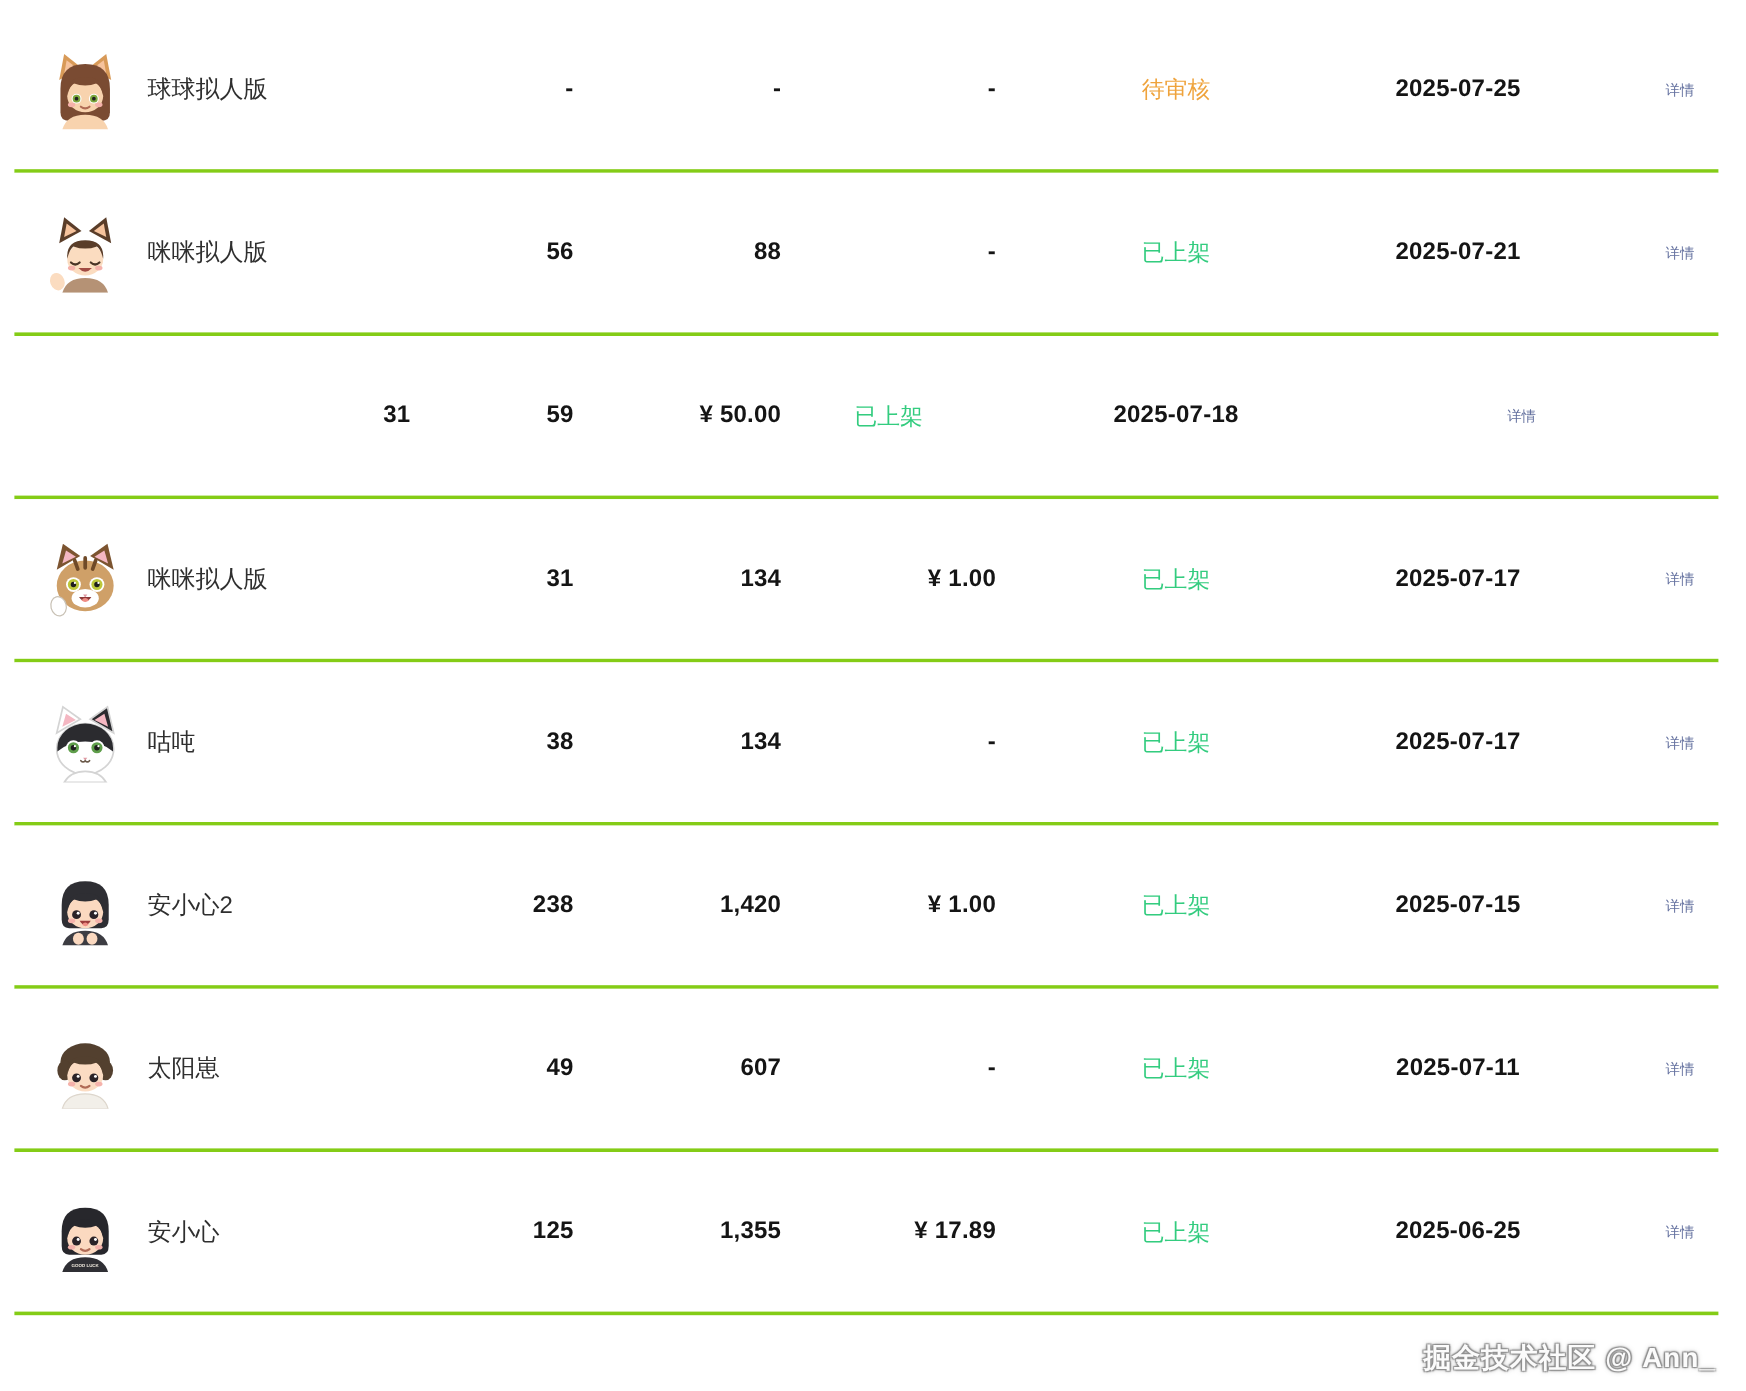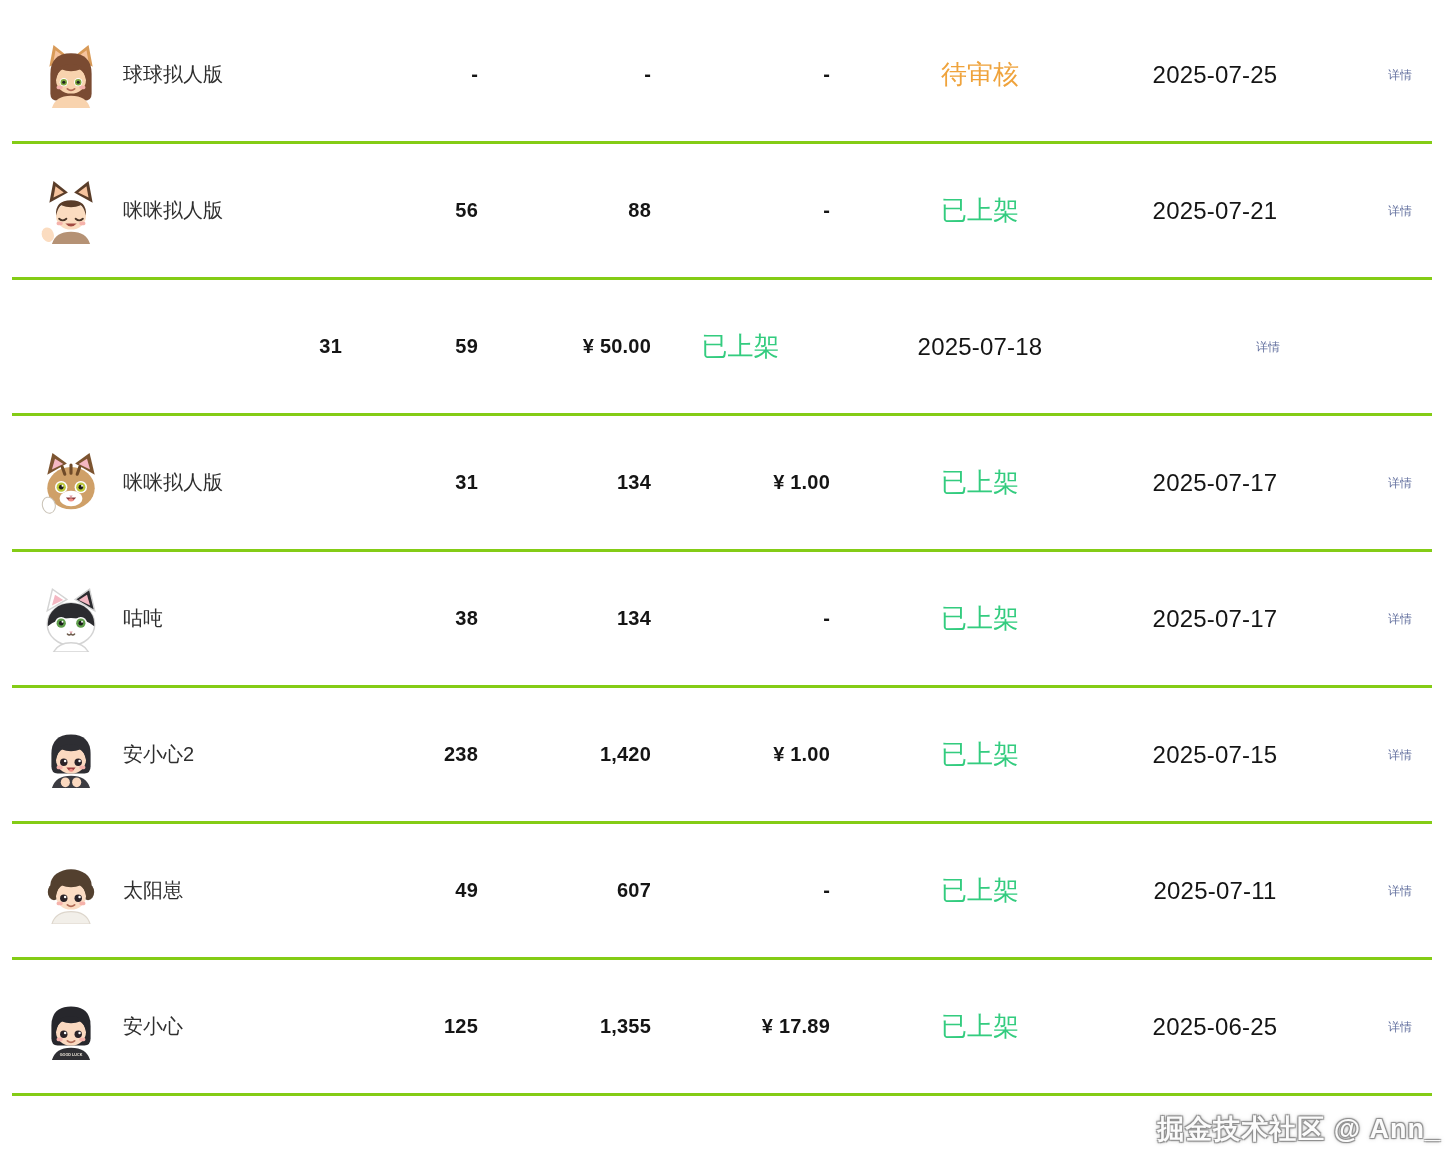--- a/index.html
+++ b/index.html
@@ -18,29 +18,29 @@
   .th{color:var(--c-header-text,#9aa0a8);font-size:19px;font-weight:400;}
   .tbody .tr{height:133px;border-bottom:3px solid #84cc16;background:#fff;}
   .al{text-align:left;}
   .ar{text-align:right;}
   .ac{text-align:center;}
   .cell-works-h{padding-left:24px;}
   .cell-works{display:flex;align-items:center;gap:19px;padding-left:26px;}
   .avatar{width:66px;height:66px;flex:0 0 66px;display:block;}
   .name{font-size:20px;color:#2f2f2f;}
   .num{font-size:20px;font-weight:700;color:#151515;letter-spacing:.2px;}
-  .date{font-size:24px;font-weight:400;color:#151515;letter-spacing:.2px;}
-  .status{font-size:26px;}
+  .date{font-size:20px;font-weight:700;color:#151515;letter-spacing:.2px;}
+  .status{font-size:19px;}
   .status.success{color:var(--c-success,#33cc7f);}
   .status.pending{color:var(--c-pending,#efa33c);}
   .cell-action{padding-right:20px;}
   .link{font-size:12px;color:var(--c-link,#64719f);cursor:pointer;text-decoration:none;}
   .watermark{
-    position:fixed;right:14px;bottom:12px;
-    font-size:27px;font-weight:700;color:rgba(255,255,255,.96);
+    position:fixed;right:25px;bottom:12px;
+    font-size:23px;font-weight:700;color:rgba(255,255,255,.96);
     text-shadow:1px 1px 1px #8f8f8f,-1px -1px 1px #8f8f8f,1px -1px 1px #8f8f8f,-1px 1px 1px #8f8f8f,0 0 4px rgba(90,90,90,.5);
     letter-spacing:1px;pointer-events:none;
   }
 </style>
 </head>
 <body>
 
 <div class="table-wrap">
   <div class="tbody" id="tbody">
       <div class="tr">

